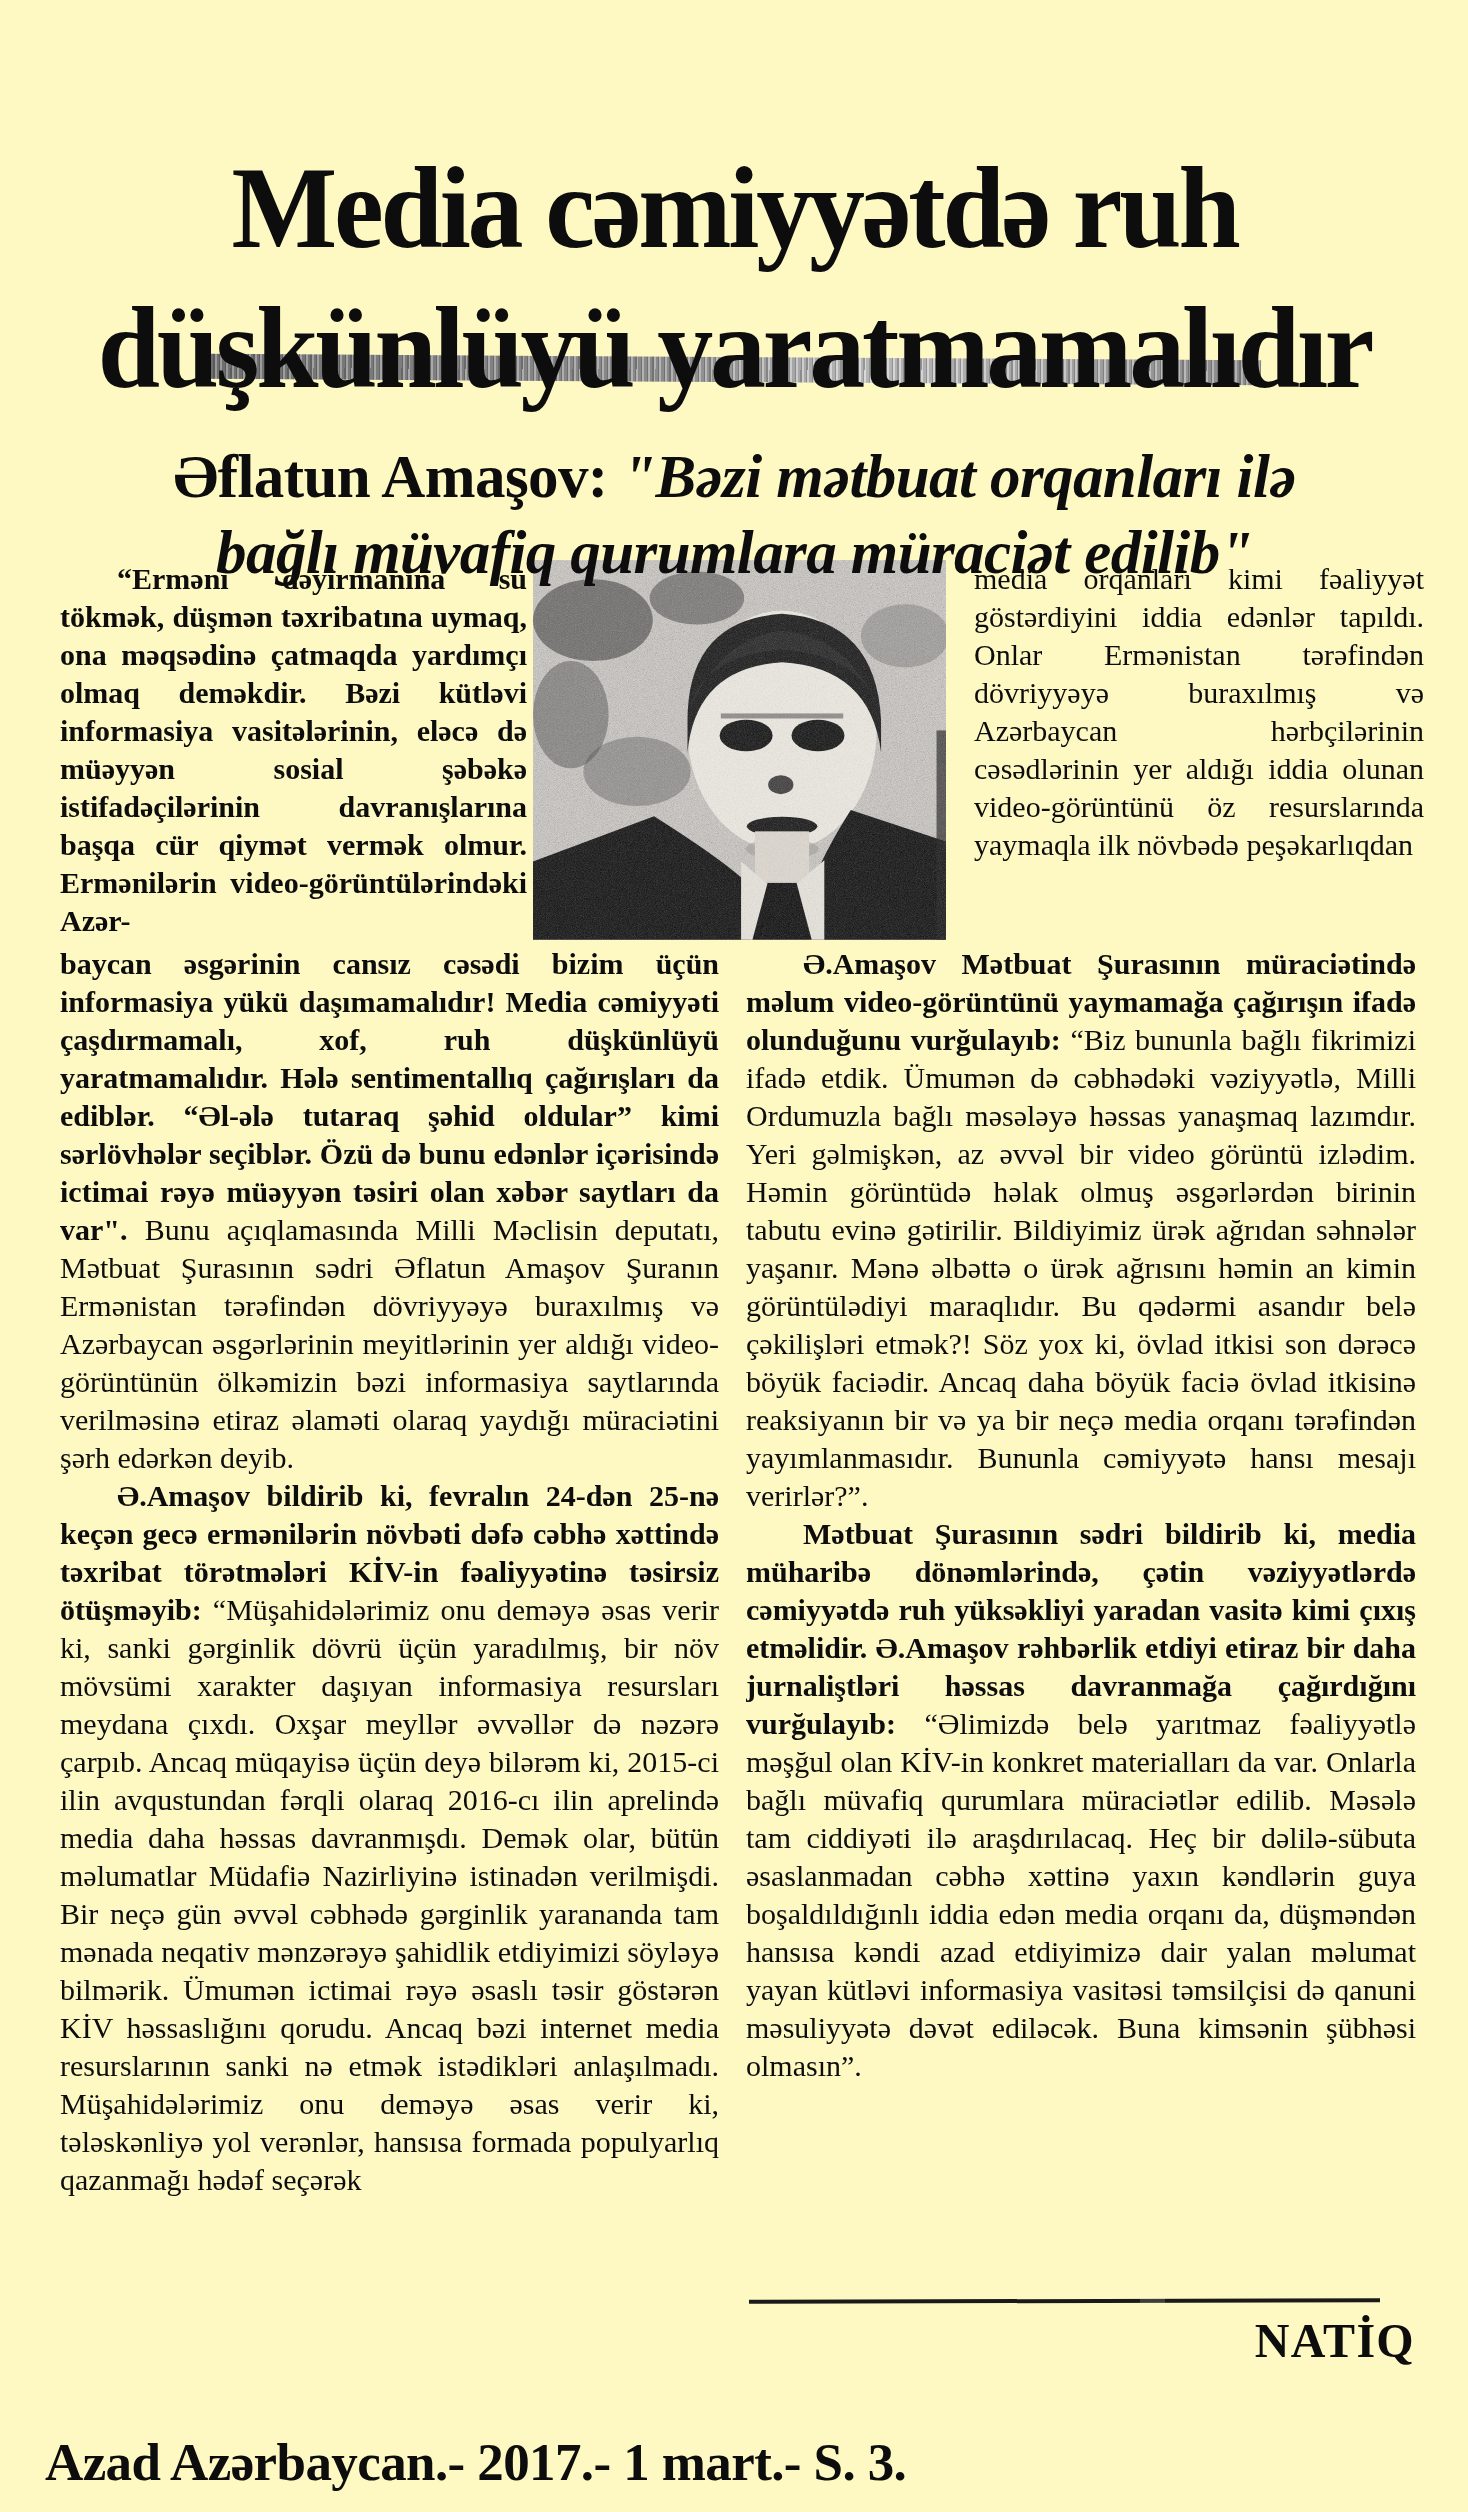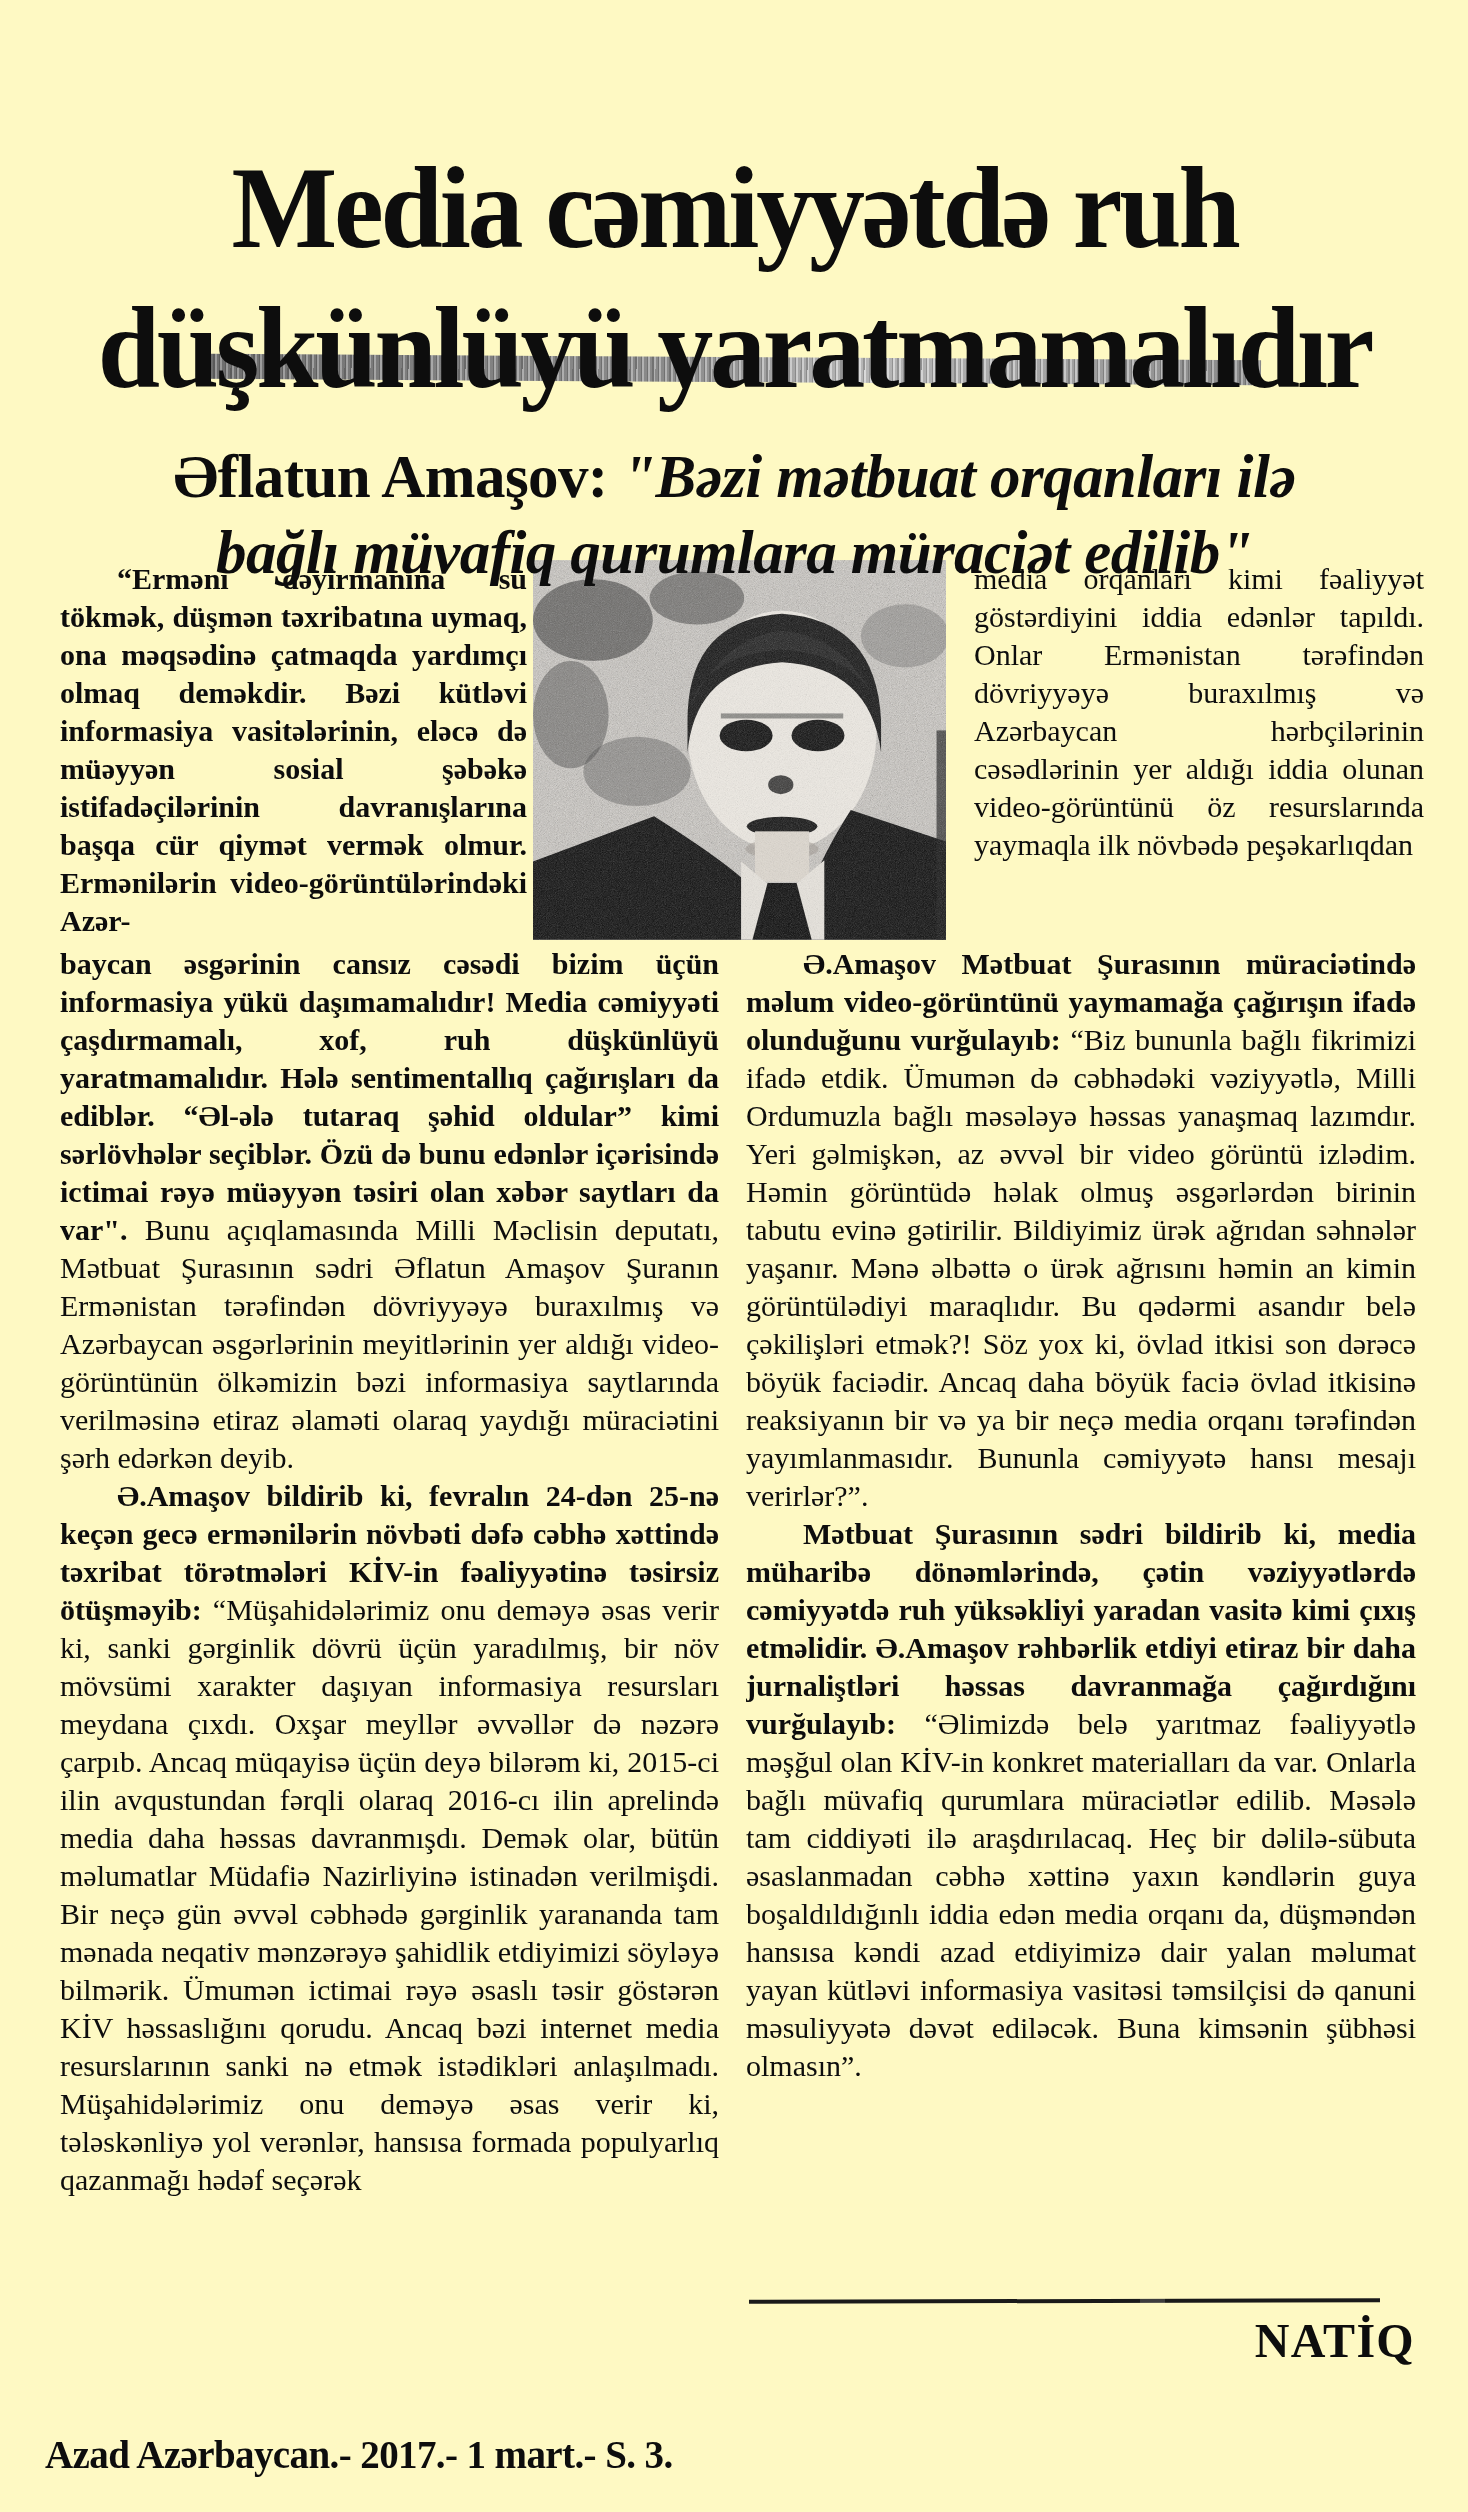--- a/index.html
+++ b/index.html
@@ -68,21 +68,21 @@
     background:linear-gradient(90deg,#1a1a1a 0 62%,#3d3d3d 62% 66%,#1a1a1a 66% 100%);
     transform:rotate(-0.15deg);
   }
   .byline{
     position:absolute;left:749px;top:2313px;width:666px;
     text-align:right;
     font-size:48px;font-weight:700;letter-spacing:1.3px;
   }
   .footer-citation{
     position:absolute;left:45px;top:2432px;width:1387px;
-    font-size:39px;font-weight:700;letter-spacing:-0.6px;
+    font-size:53px;font-weight:700;letter-spacing:-0.6px;
     text-align:left;
   }
 </style>
 </head>
 <body>
 
 <div class="page">
 
   <div class="headline-divider"></div>
 

